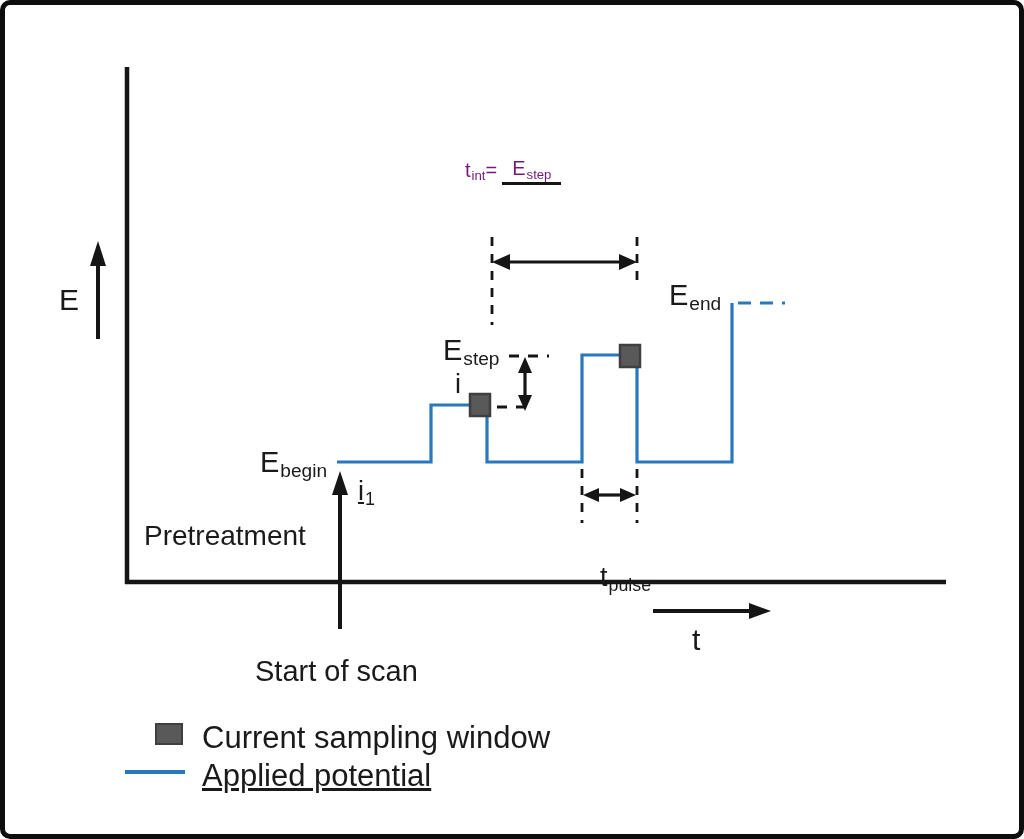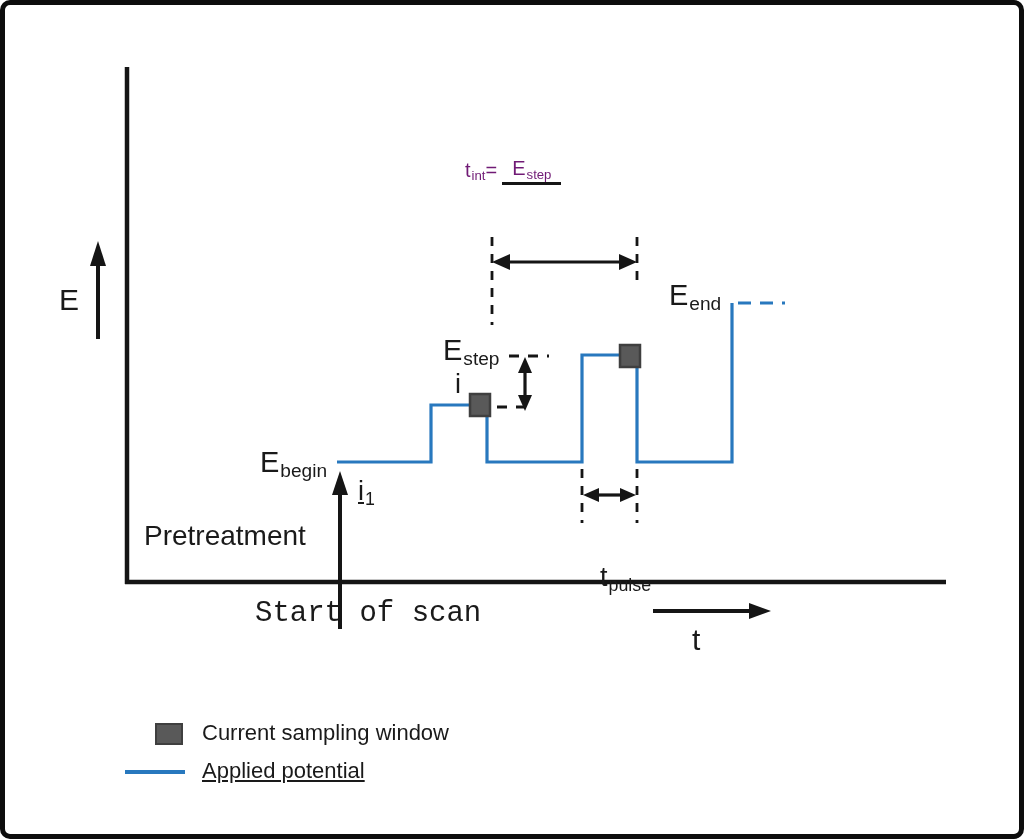--- a/index.html
+++ b/index.html
@@ -14,21 +14,21 @@
     font-family: "Liberation Sans", sans-serif;
     color: #1a1a1a;
     overflow: hidden;
   }
   .layer { position: absolute; left: 0; top: 0; width: 1024px; height: 839px; }
   .lbl { position: absolute; white-space: nowrap; color: #1a1a1a; line-height: 1; }
   .f28 { font-size: 28px; }
   .f29 { font-size: 29px; }
   .f30 { font-size: 30px; }
   .f27 { font-size: 27px; }
-  .f25 { font-size: 22px; }
+  .f25 { font-size: 31px; }
   .sub {
     font-size: 0.66em;
     position: relative;
     top: 0.28em;
     margin-left: 1px;
   }
   
   .formula {
     position: absolute;
     left: 460px;
@@ -146,21 +146,21 @@
   <div class="lbl f29" style="left:664px; top:276px;text-align:right;"><span>E</span><span class="sub">end</span></div>
 
   <div class="lbl f27" style="left:450px; top:366px;">i</div>
 
   <div class="lbl f27" style="left:353px; top:473px;text-decoration:underline;"><span>i</span><span class="sub">1</span></div>
 
   <div class="lbl f27" style="left:595px; top:521px;margin-top:38px;"><span>t</span><span class="sub">pulse</span></div>
 
   <div class="lbl f28" style="left:139px; top:517px;">Pretreatment</div>
 
-  <div class="lbl f29" style="left:250px; top:594px;font-family:Liberation Mono, monospace;">Start of scan</div>
+  <div class="lbl f29" style="left:250px; top:652px;">Start of scan</div>
 
   <div>
     <div class="legend-swatch-square"></div>
     <div class="lbl f25" style="left:197px; top:717px;">Current sampling window</div>
     <div class="legend-swatch-line"></div>
     <div class="lbl f25" style="left:197px; top:755px;text-decoration:underline;">Applied potential</div>
   </div>
 
 </div>
 

